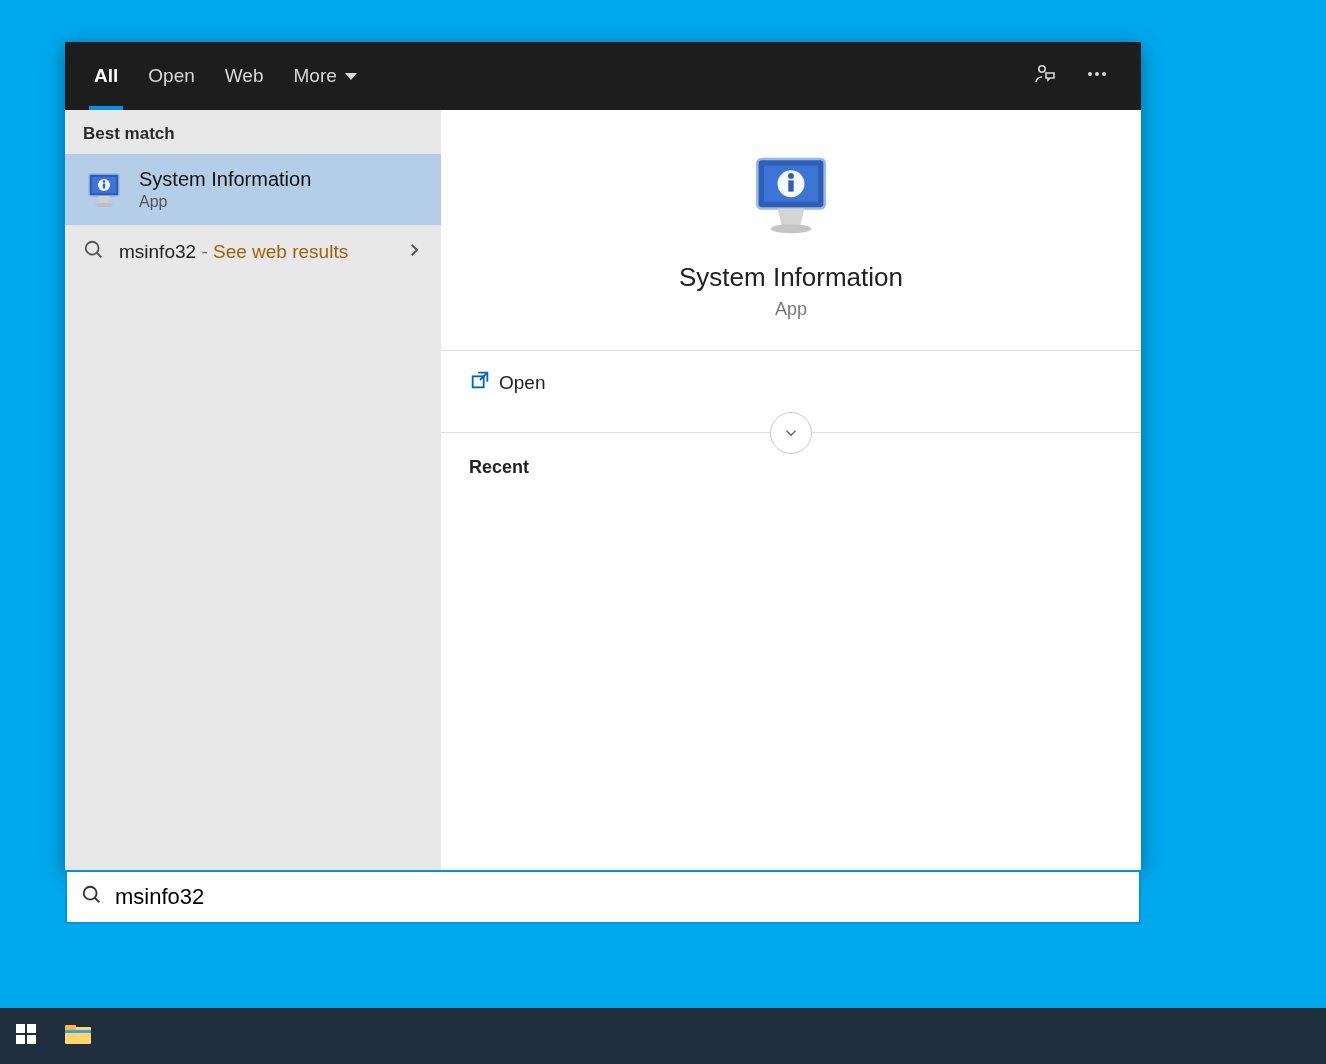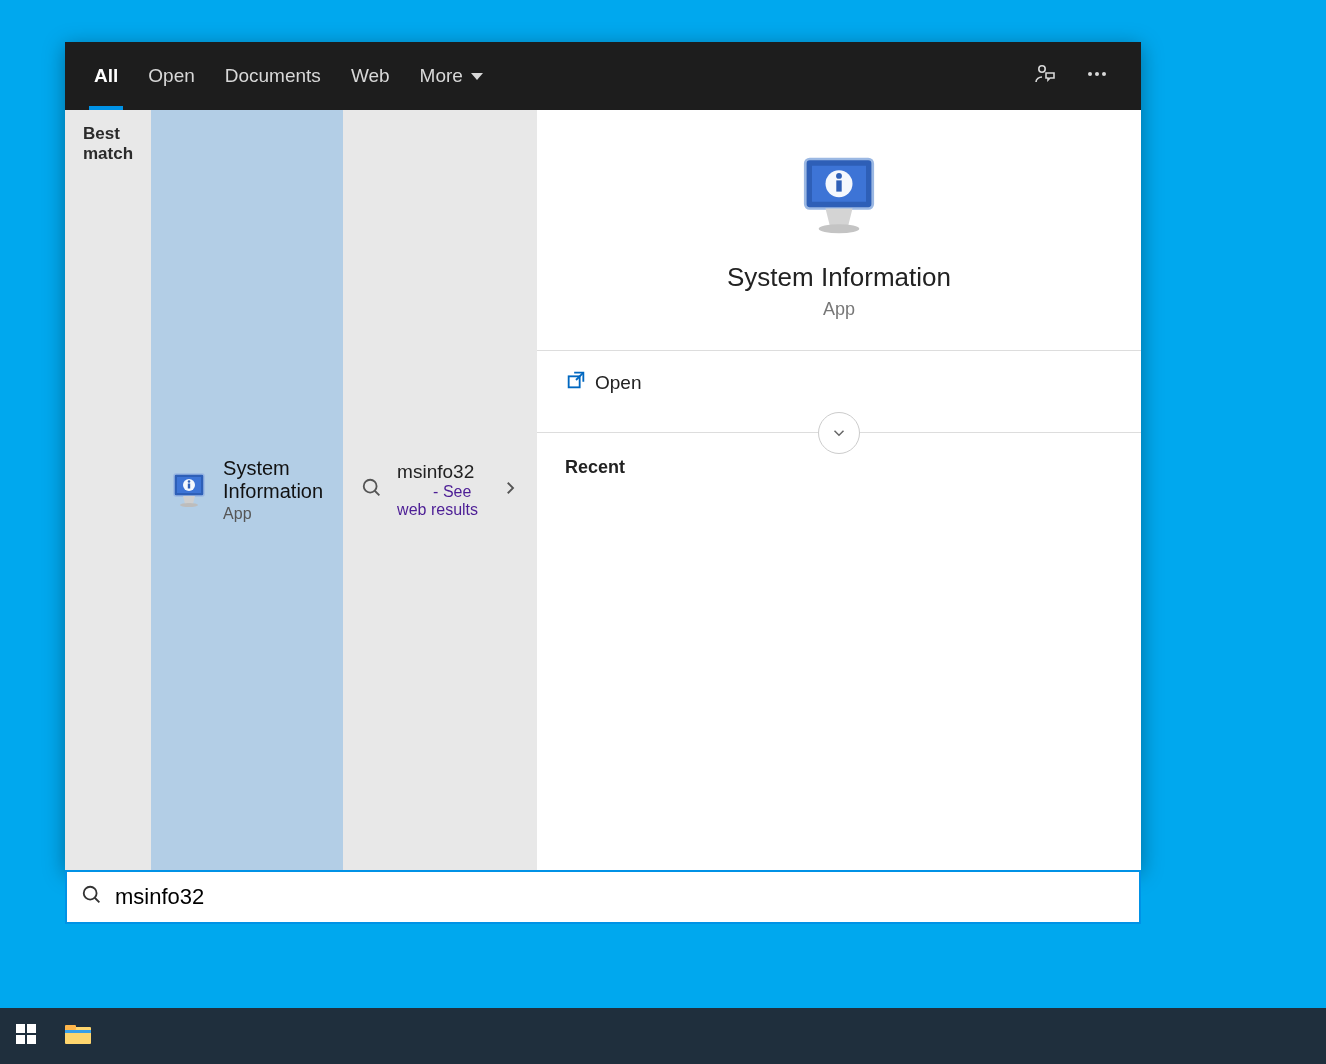--- a/index.html
+++ b/index.html
@@ -65,23 +65,24 @@
       align-items: center;
       gap: 28px;
       padding-right: 18px;
     }
     .tab-right-icon { cursor: pointer; }
     .body {
       flex: 1;
       display: flex;
     }
     .left {
-      width: 472px;
+      width: 376px;
       background: #e8e8e8;
       display: flex;
+      flex-direction: column;
     }
     .section-label {
       padding: 14px 18px 10px 18px;
       font-size: 17px;
       font-weight: 600;
       color: #2b2b2b;
     }
     .best-match-item {
       background: #b3cee6;
       padding: 14px 18px;
@@ -109,23 +110,22 @@
       padding: 14px 18px;
       gap: 14px;
       cursor: pointer;
     }
     .web-result .mag { color:#555; }
     .web-result .term {
       font-size: 19px;
       color: #222;
     }
     .web-result .hint {
-      font-size: 16px;
-      color: #4c1d95;
-      margin-left: 36px;
+      font-size: 19px;
+      color: #a16207;
     }
     .web-result .chev {
       margin-left: auto;
       color: #555;
     }
     .right {
       flex: 1;
       background: #fff;
       display: flex;
       flex-direction: column;
@@ -229,23 +229,20 @@
 <body>
 
 <div class="search-panel">
 
   <div class="tab-bar">
     <div class="tab-item active">
         <span>All</span>
       </div>
     <div class="tab-item">
         <span>Open</span>
-      </div>
-    <div class="tab-item">
-        <span>Documents</span>
       </div>
     <div class="tab-item">
         <span>Web</span>
       </div>
     <div class="tab-item">
       <span>More</span>
       <span class="tab-more-caret"></span>
     </div>
     <div class="tab-right">
       <span class="tab-right-icon">

